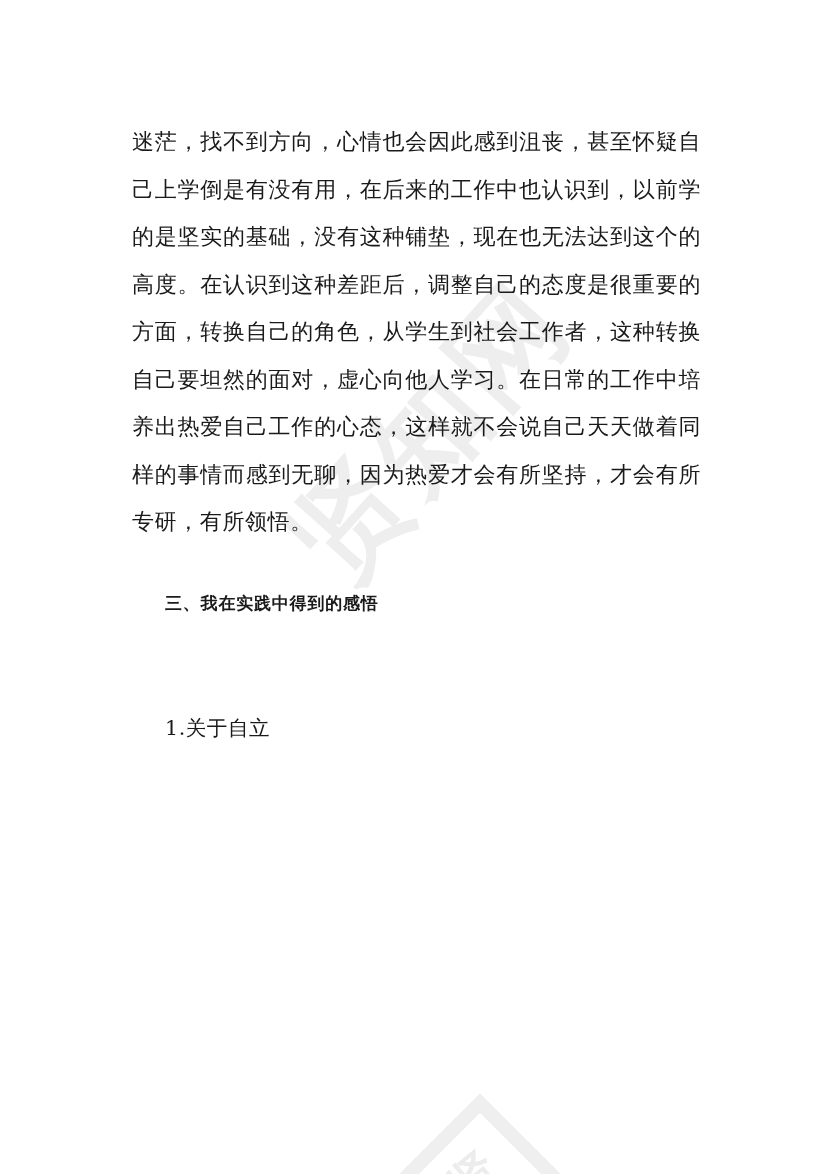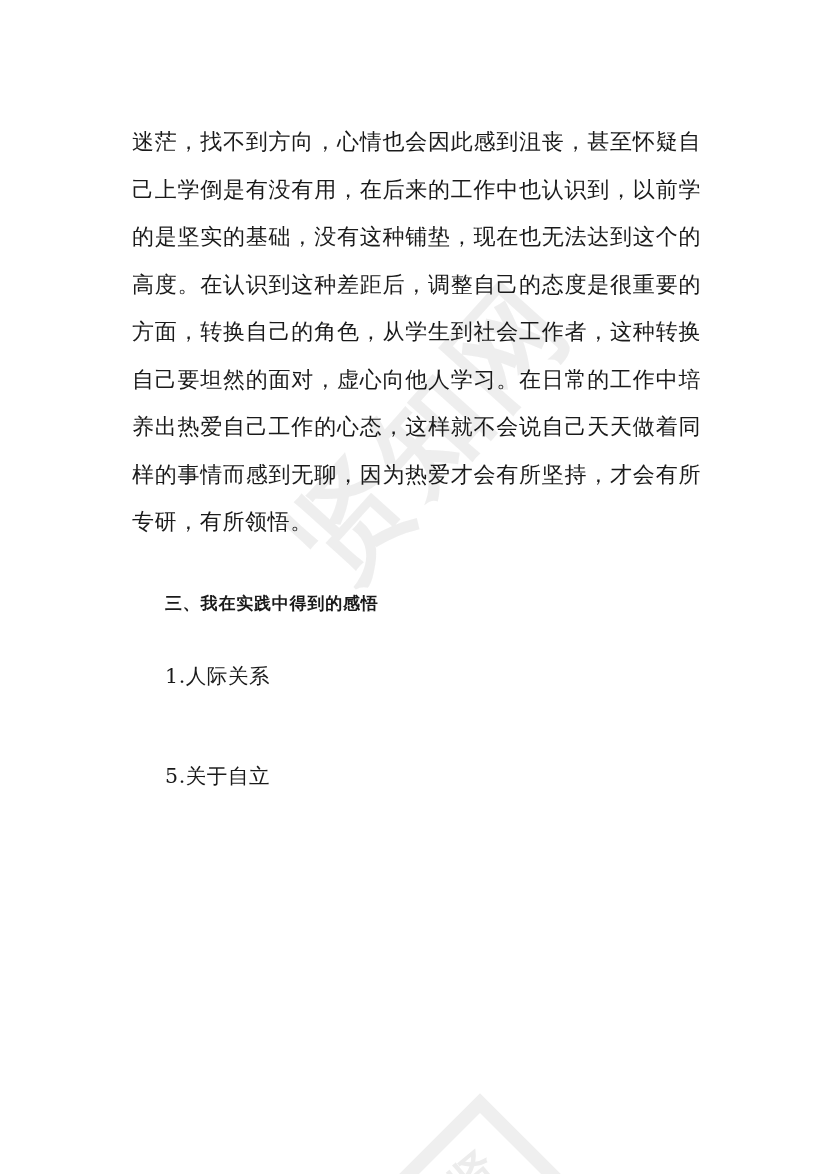--- a/index.html
+++ b/index.html
@@ -112,20 +112,19 @@
   <div class="watermark wm-bottom"></div>
   <div class="watermark wm-bottom-glyph">贤</div>
 
   <div class="content">
     <p class="para">迷茫，找不到方向，心情也会因此感到沮丧，甚至怀疑自己上学倒是有没有用，在后来的工作中也认识到，以前学的是坚实的基础，没有这种铺垫，现在也无法达到这个的高度。在认识到这种差距后，调整自己的态度是很重要的方面，转换自己的角色，从学生到社会工作者，这种转换自己要坦然的面对，虚心向他人学习。在日常的工作中培养出热爱自己工作的心态，这样就不会说自己天天做着同样的事情而感到无聊，因为热爱才会有所坚持，才会有所专研，有所领悟。</p>
 
     <div class="gap-s"></div>
     <p class="heading">三、我在实践中得到的感悟</p>
 
     <div class="gap-s"></div>
-    <p class="subheading">1.人际关系</p>
 
     <div class="gap-s"></div>
 
     <div class="gap-m"></div>
-    <p class="subheading">5.关于自立</p>
+    <p class="subheading">1.关于自立</p>
   </div>
 </div>
 
 </body></html>

